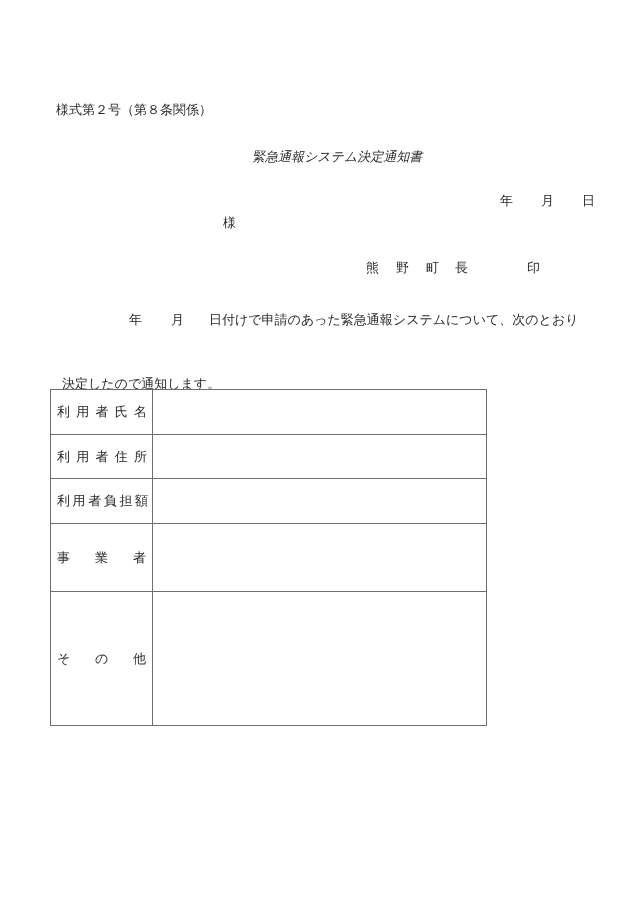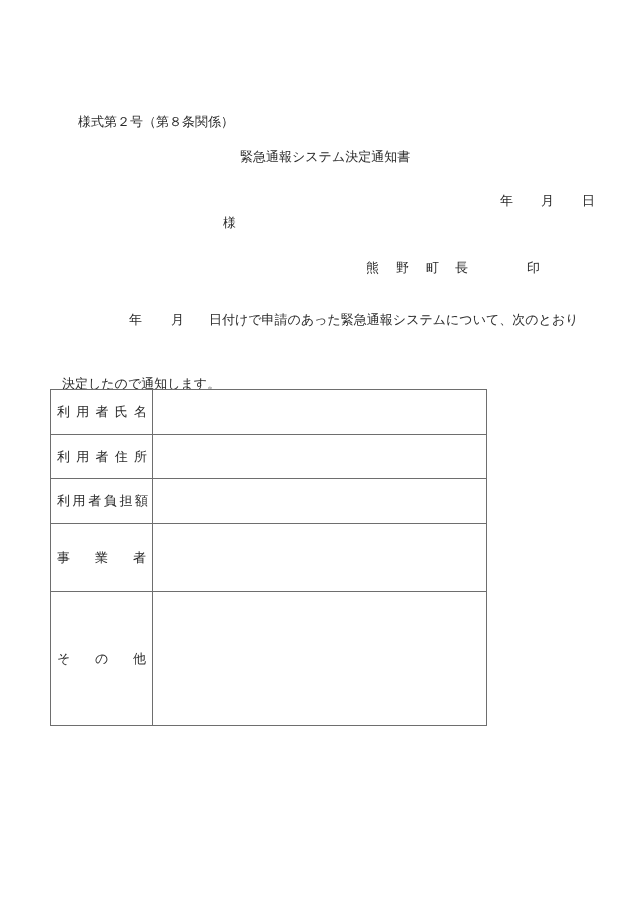--- a/index.html
+++ b/index.html
@@ -2,22 +2,22 @@
 <html><head>
   <meta charset="utf-8">
   <style>
     html, body { margin: 0; padding: 0; background: #ffffff; }
     body {
       width: 630px; height: 915px; position: relative; overflow: hidden;
       font-family: "DejaVu Serif", "Liberation Serif", serif;
       color: #2a2a2a; font-size: 13px;
     }
     .abs { position: absolute; white-space: nowrap; }
-    .form-number { left: 78px; top: 101px; margin-top: 12px; }
-    .doc-title { left: 240px; top: 148px; }
+    .form-number { left: 56px; top: 101px; }
+    .doc-title { left: 252px; top: 148px; font-style: italic; }
     .date-line { left: 500px; top: 192px; }
     .date-line span { display: inline-block; }
     .addressee-suffix { left: 223px; top: 214px; }
     .issuer { left: 366px; top: 259px; }
     .issuer span { display: inline-block; }
     .body-line1 { left: 129px; top: 311px; }
     .body-line1 span { display: inline-block; }
     .body-line2 { left: 62px; top: 348px; margin-top: 27px; }
 
     table.info {

